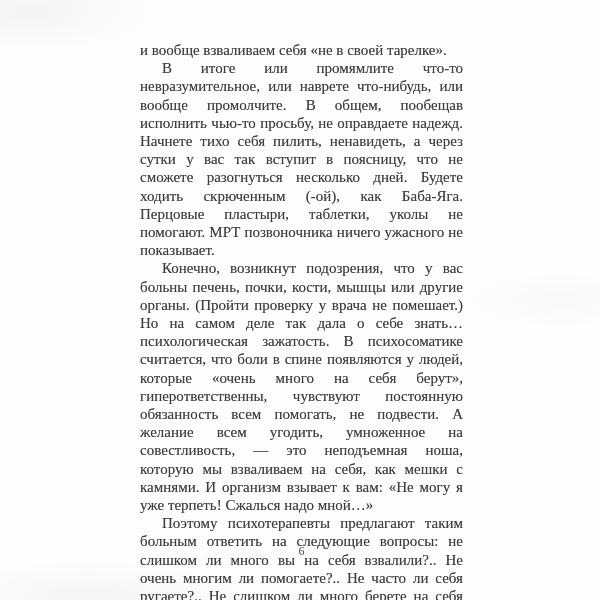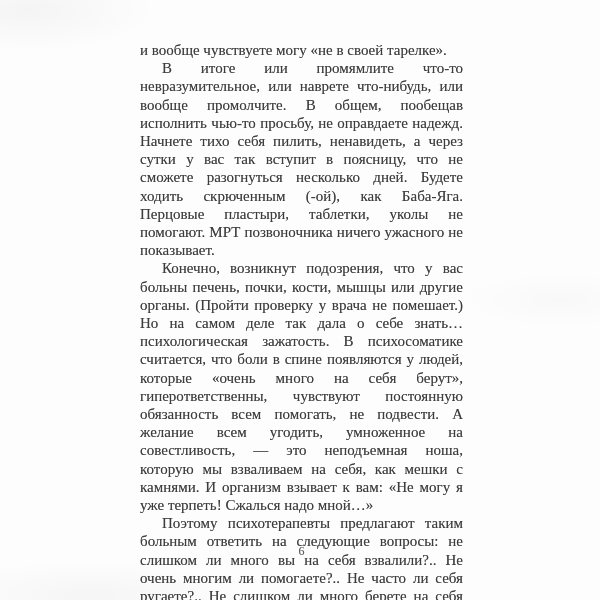--- a/index.html
+++ b/index.html
@@ -48,20 +48,20 @@
     font-size: 12px;
     color: #5a5a5a;
     text-shadow: 0 0 0.6px rgba(90,90,90,0.5);
   }
 </style>
 </head>
 <body>
 
 <div class="scan-page">
   <div class="text-block">
-    <p>и вообще чувствуете могу «не в своей тарелке».</p>
+    <p>и вообще взваливаем себя «не в своей тарелке».</p>
     <p class="indent">В итоге или промямлите что-то невразумительное, или наврете что-нибудь, или вообще промолчите. В общем, пообещав исполнить чью-то просьбу, не оправдаете надежд. Начнете тихо себя пилить, ненавидеть, а через сутки у вас так вступит в поясницу, что не сможете разогнуться несколько дней. Будете ходить скрюченным (-ой), как Баба-Яга. Перцовые пластыри, таблетки, уколы не помогают. МРТ позвоночника ничего ужасного не показывает.</p>
     <p class="indent">Конечно, возникнут подозрения, что у вас больны печень, почки, кости, мышцы или другие органы. (Пройти проверку у врача не помешает.) Но на самом деле так дала о себе знать… психологическая зажатость. В психосоматике считается, что боли в спине появляются у людей, которые «очень много на себя берут», гиперответственны, чувствуют постоянную обязанность всем помогать, не подвести. А желание всем угодить, умноженное на совестливость, — это неподъемная ноша, которую мы взваливаем на себя, как мешки с камнями. И организм взывает к вам: «Не могу я уже терпеть! Сжалься надо мной…»</p>
     <p class="indent">Поэтому психотерапевты предлагают таким больным ответить на следующие вопросы: не слишком ли много вы на себя взвалили?.. Не очень многим ли помогаете?.. Не часто ли себя ругаете?.. Не слишком ли много берете на себя ответственности?.. И не потому, что ВЫ так хотите, а потому, что именно этого от вас ЖДУТ?</p>
 
   </div>
   <div class="page-number">6</div>
 </div>
 
 </body></html>

